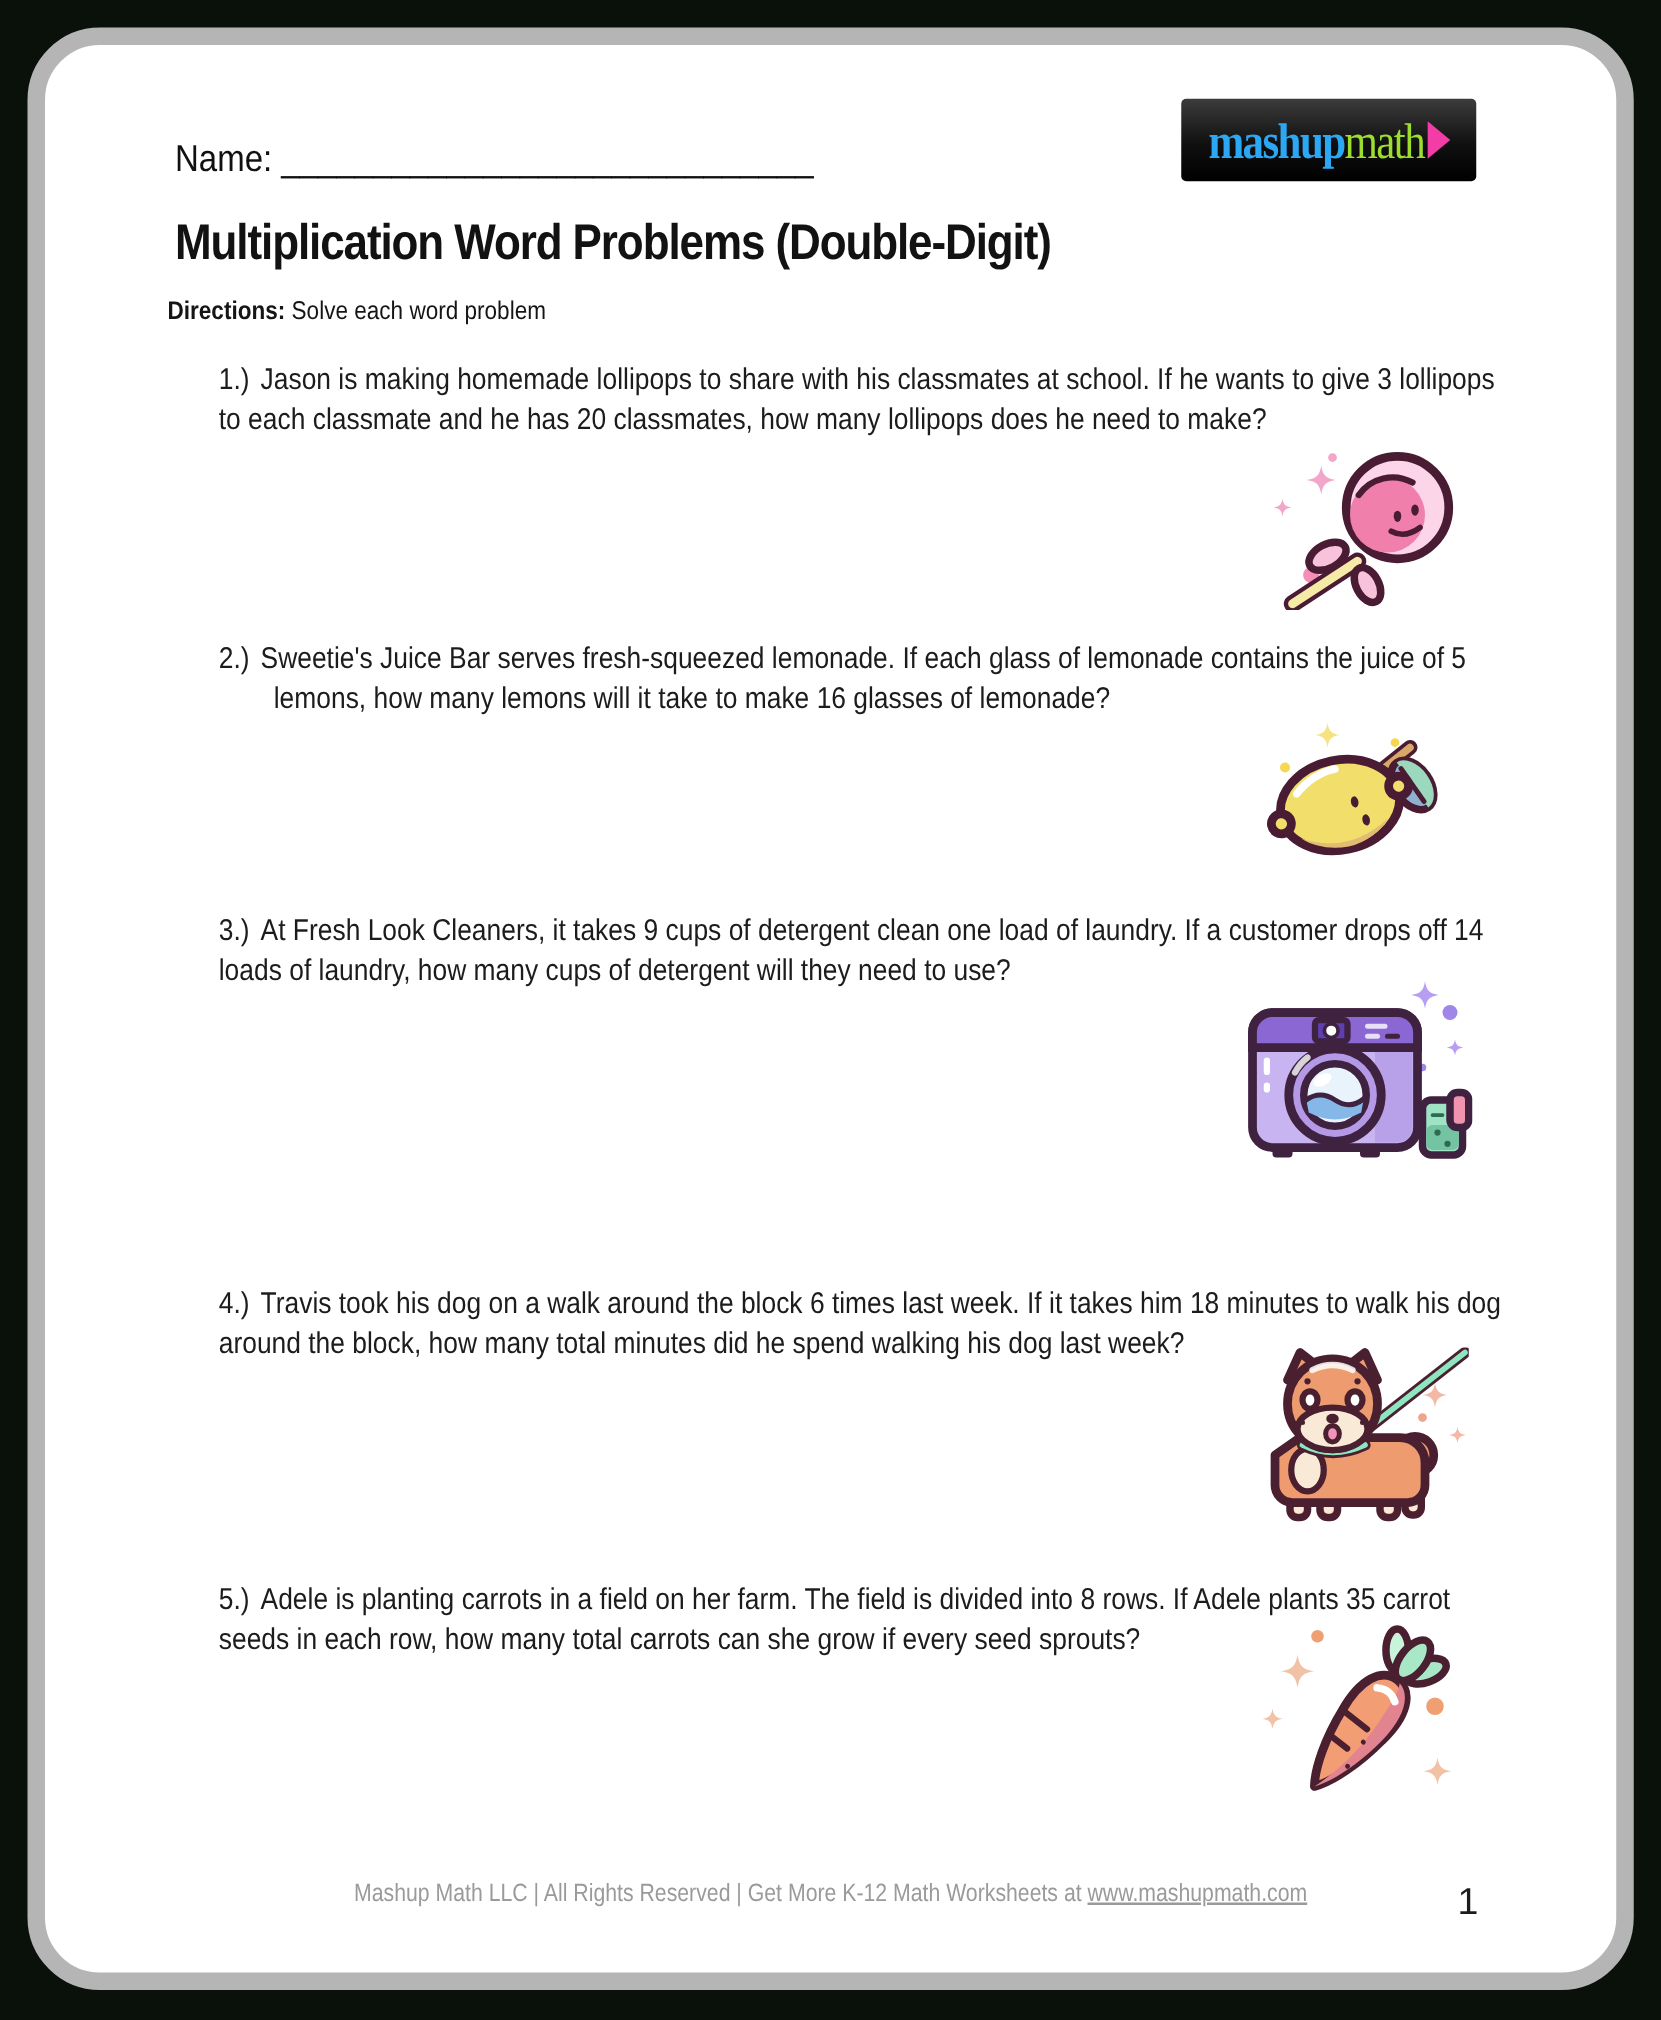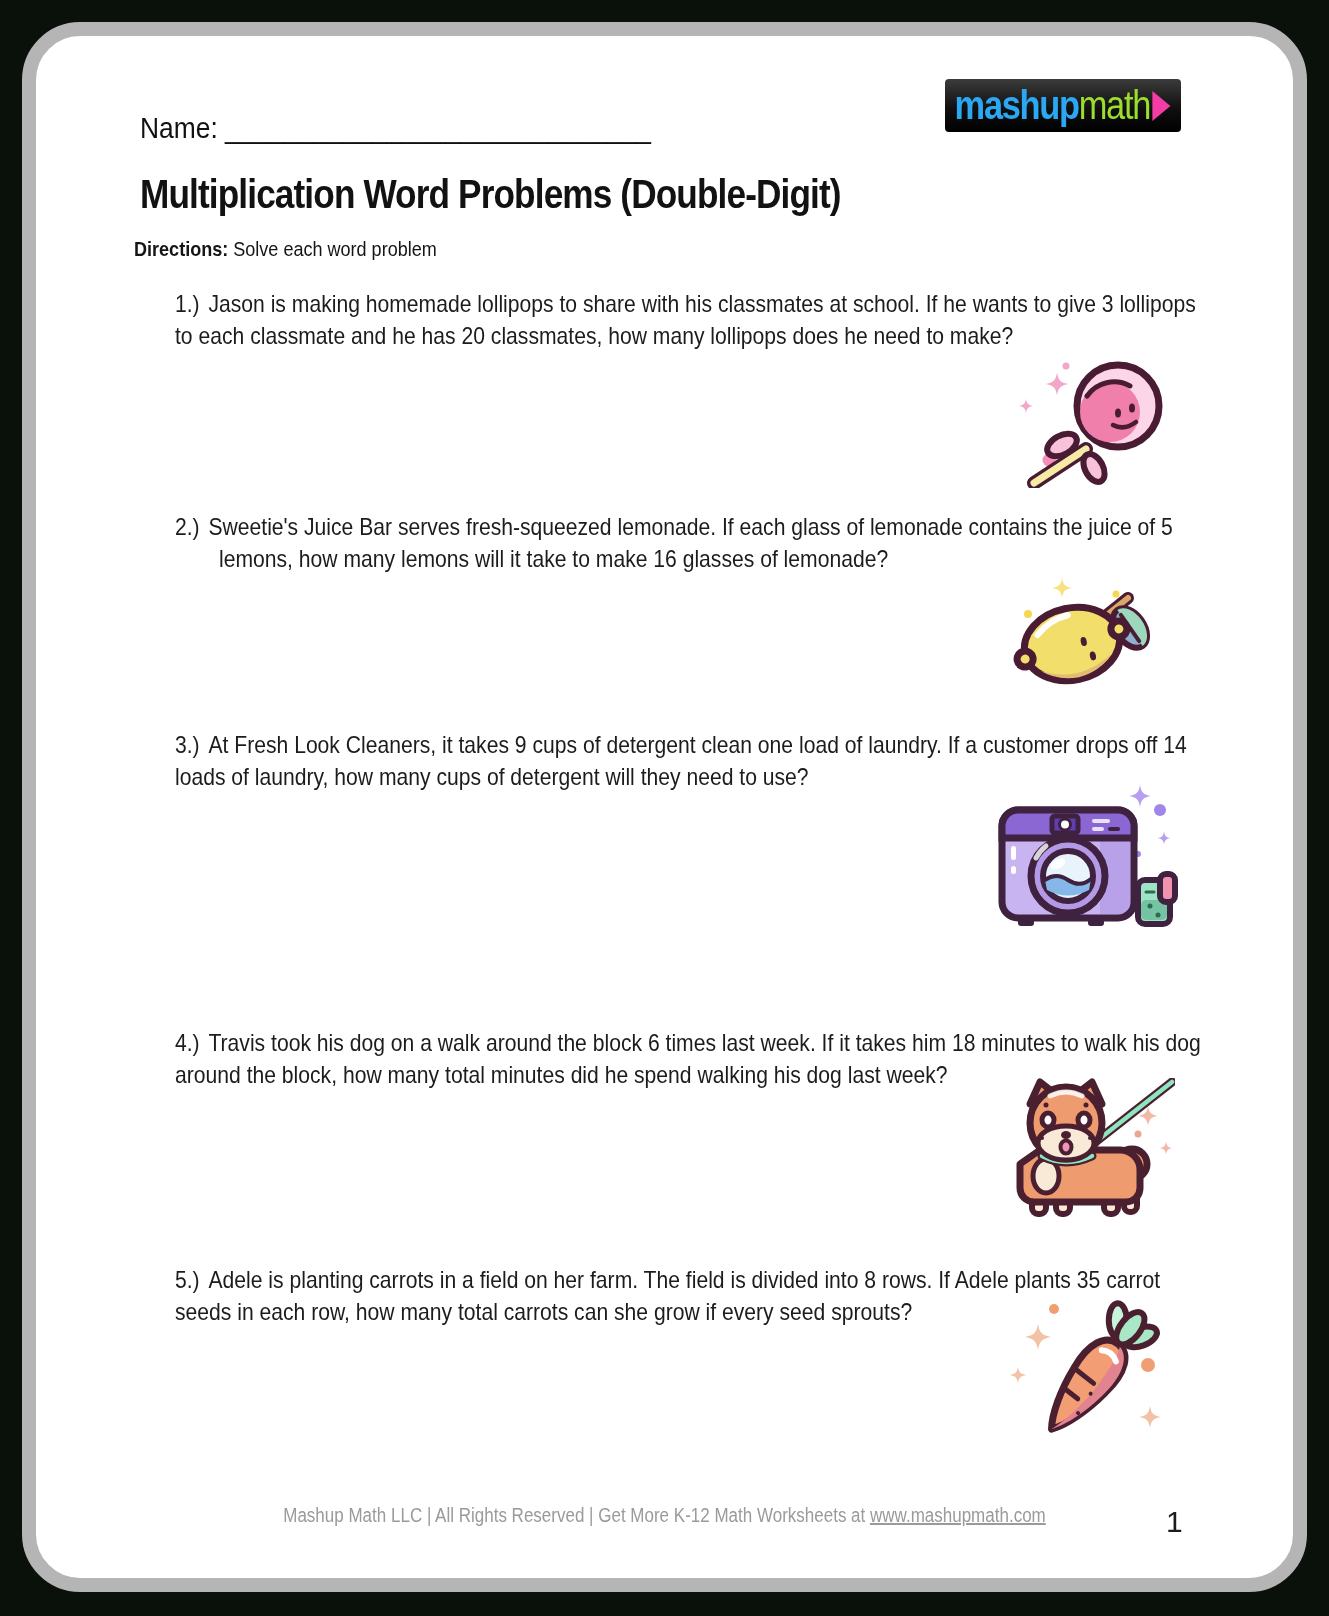--- a/index.html
+++ b/index.html
@@ -14,24 +14,24 @@
     position:absolute; left:22px; top:22px; right:22px; bottom:24px;
     background:#ffffff;
     border:14px solid #b5b5b5;
     border-radius:58px;
   }
   .abs { position:absolute; }
   .cond { transform:scaleX(0.88); transform-origin:0 0; }
 
   
   .logo {
-    left:945px; top:79px; width:236px; height:53px;
+    left:945px; top:79px; width:236px; height:66px;
     background:linear-gradient(180deg,#3c3c3c 0%,#101010 55%,#000 100%);
     border-radius:4px;
-    display:flex; align-items:center; justify-content:center;
+    display:flex; align-items:center; justify-content:center;font-family:Liberation Serif, serif;
   }
   .logo-inner { display:flex; align-items:center; transform:scaleX(0.86); }
   .logo-mashup { color:#2ba7f3; font-weight:800; font-size:40px; letter-spacing:-1.5px; }
   .logo-math   { color:#9cdd2d; font-weight:400; font-size:40px; letter-spacing:-1.5px; }
   .logo-play   { width:0; height:0; margin-left:3px;
     border-left:21px solid #f23da6; border-top:15px solid transparent; border-bottom:15px solid transparent; }
 
   
   .name-row { left:140px; top:110px; font-size:30px; line-height:36px; font-weight:500; color:#111; white-space:nowrap; }
   .title { left:140px; top:170px; font-size:40px; line-height:48px; font-weight:800; letter-spacing:-1px; color:#121212; white-space:nowrap; }

